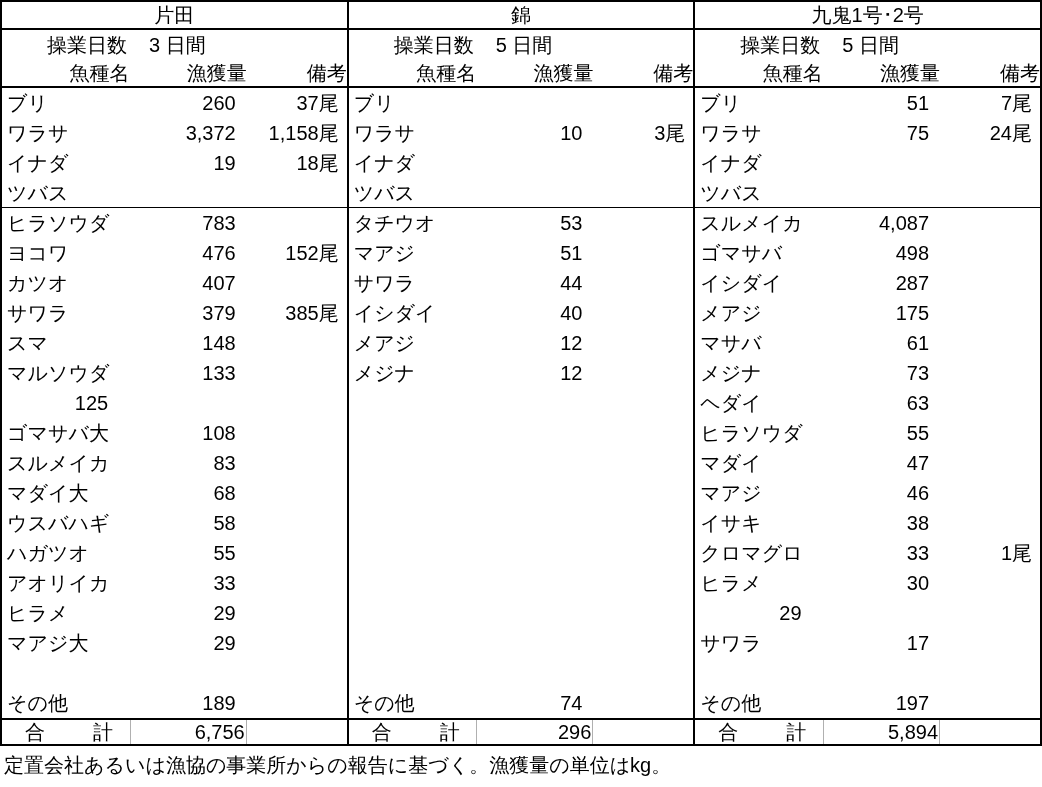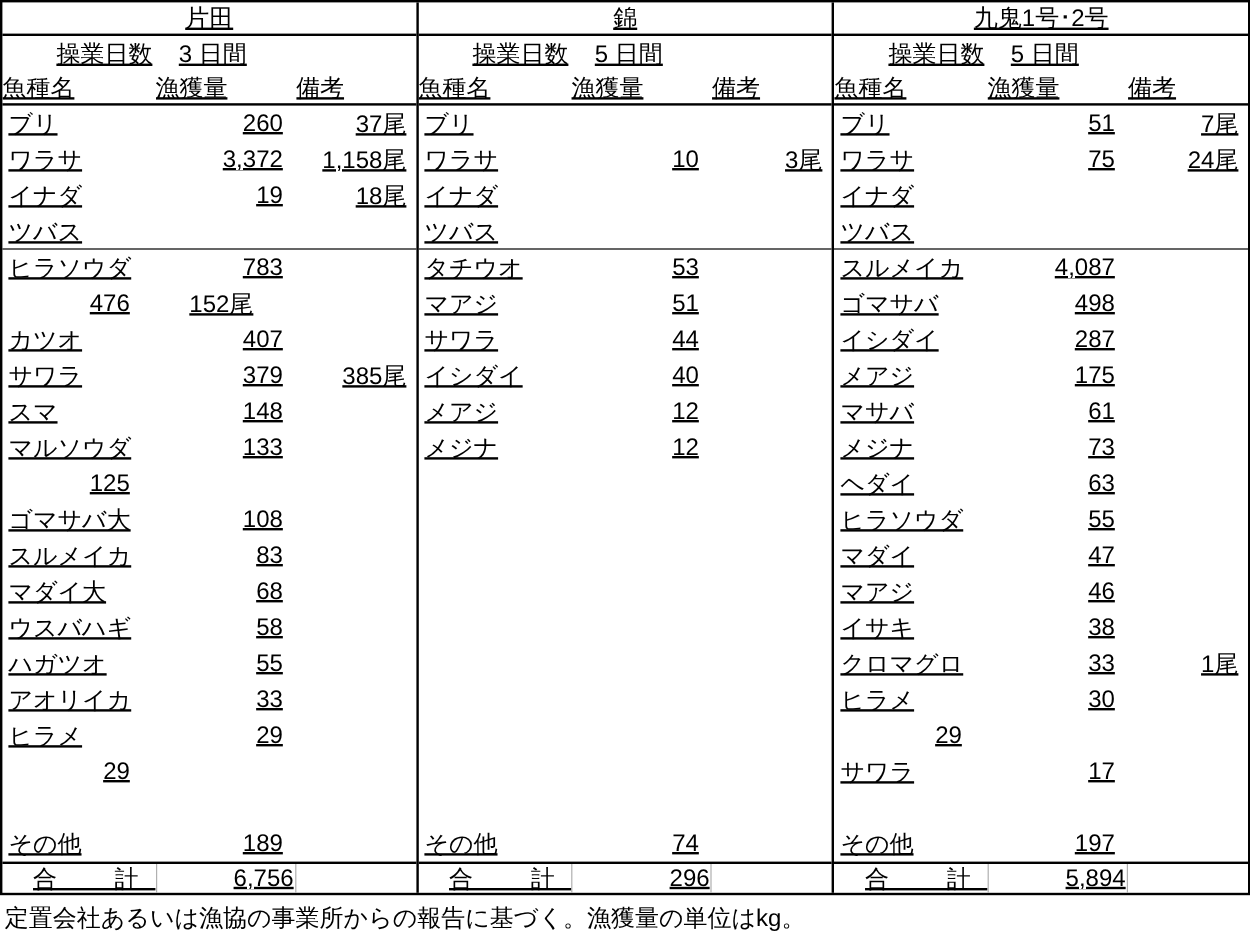--- a/index.html
+++ b/index.html
@@ -12,21 +12,21 @@
     font-size: 20px;
   }
   .page { width: 1042px; }
 
   .fishing-table {
     display: flex;
     width: 1042px;
     border: 2px solid #000;
     background: #fff;
   }
-  .section { flex: 1 1 0; min-width: 0; text-decoration: underline; }
+  .section { flex: 1 1 0; min-width: 0; }
   .section + .section { border-left: 2px solid #000; }
 
   .title-row {
     height: 28px;
     display: flex; align-items: center; justify-content: center;
     border-bottom: 2px solid #000;
     white-space: nowrap;
   }
   .days-row {
     height: 30px;
@@ -35,21 +35,21 @@
   }
   .days-label { margin-left: 45px; }
   .days-value { margin-left: 22px; text-align: center; }
 
   .header-row {
     height: 28px;
     display: flex; align-items: center;
     border-bottom: 2px solid #000;
     white-space: nowrap;
   }
-  .hc { text-align: left; overflow: hidden; }
+  .hc { text-align: right; overflow: hidden; }
   .w-name { width: 37%; }
   .w-qty  { width: 34%; }
   .w-note { width: 29%; }
 
   .row {
     height: 30px;
     display: flex; align-items: center;
     white-space: nowrap;
   }
   .row.group-end { border-bottom: 1px solid #000; align-items: flex-end; }
@@ -57,22 +57,22 @@
   .c-qty  { width: 34%; padding-right: 11px; text-align: right; overflow: hidden; }
   .c-note { width: 29%; padding-right: 8px;  text-align: right; overflow: hidden; }
 
   .total-row {
     height: 26px;
     display: flex; align-items: stretch;
     border-top: 2px solid #000;
     white-space: nowrap;
   }
   .total-row .t-name {
-    width: 37%; padding-left: 12px;
-    display: flex; align-items: center; justify-content: flex-end;
+    width: 37%; padding-left: 23px;
+    display: flex; align-items: center;
   }
   .t-label { letter-spacing: 14px; }
   .total-row .t-qty {
     width: 34%; padding-right: 1px;
     display: flex; align-items: center; justify-content: flex-end;
     border-left: 1px solid #b0b0b0;
     border-right: 1px solid #b0b0b0;
   }
   .total-row .t-note { width: 29%; }
 
@@ -120,20 +120,21 @@
             <span class="c-name">ツバス</span>
             <span class="c-qty"></span>
             <span class="c-note"></span>
           </div>
           <div class="row">
             <span class="c-name">ヒラソウダ</span>
             <span class="c-qty">783</span>
             <span class="c-note"></span>
           </div>
           <div class="row">
+            <span class="c-name">ヨコワ</span>
             <span class="c-qty">476</span>
             <span class="c-note">152尾</span>
           </div>
           <div class="row">
             <span class="c-name">カツオ</span>
             <span class="c-qty">407</span>
             <span class="c-note"></span>
           </div>
           <div class="row">
             <span class="c-name">サワラ</span>
@@ -183,20 +184,21 @@
             <span class="c-name">アオリイカ</span>
             <span class="c-qty">33</span>
             <span class="c-note"></span>
           </div>
           <div class="row">
             <span class="c-name">ヒラメ</span>
             <span class="c-qty">29</span>
             <span class="c-note"></span>
           </div>
           <div class="row">
+            <span class="c-name">マアジ大</span>
             <span class="c-qty">29</span>
             <span class="c-note"></span>
           </div>
           <div class="row">
             <span class="c-name"></span>
             <span class="c-qty"></span>
             <span class="c-note"></span>
           </div>
           <div class="row">
             <span class="c-name">その他</span>

